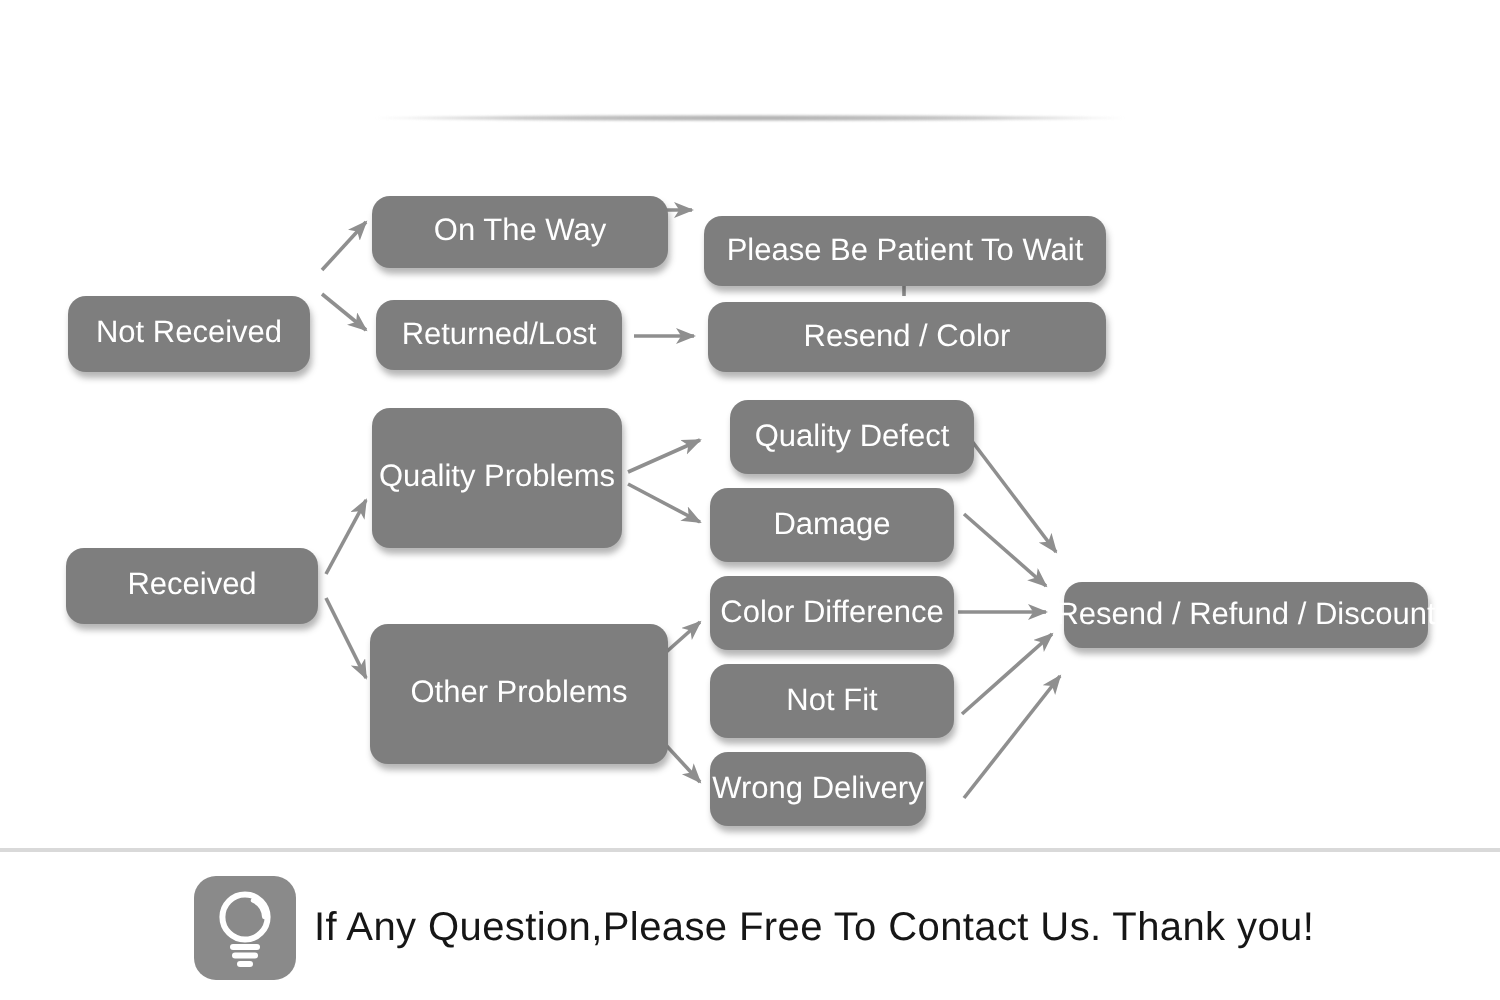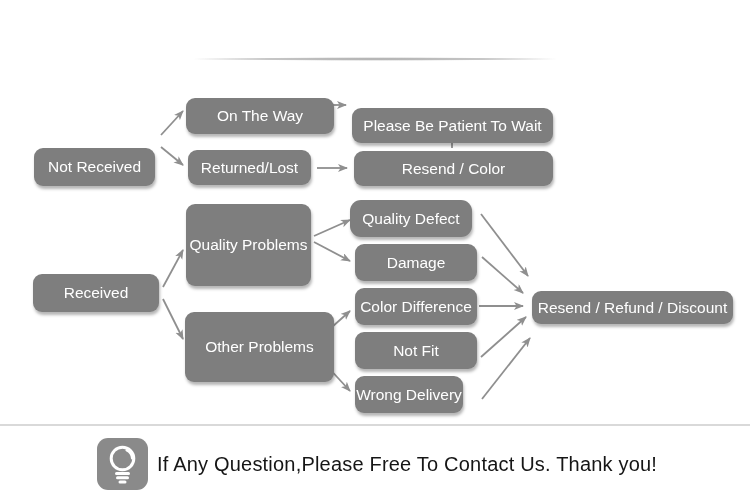--- a/index.html
+++ b/index.html
@@ -111,28 +111,28 @@
       </g>
   </svg>
 
   <div id="node-layer">
       <div class="node" style="left: 34px; top: 122px; width: 121px; height: 38px; margin-top: 26px;">Not Received</div>
       <div class="node" style="left: 186px; top: 87px; width: 148px; height: 36px; margin-top: 11px;">On The Way</div>
       <div class="node" style="left: 188px; top: 150px; width: 123px; height: 35px; text-align: right;">Returned/Lost</div>
       <div class="node" style="left: 352px; top: 108px; width: 201px; height: 35px;">Please Be Patient To Wait</div>
       <div class="node" style="left: 354px; top: 151px; width: 199px; height: 35px;">Resend / Color</div>
       <div class="node" style="left: 33px; top: 274px; width: 126px; height: 38px;">Received</div>
-      <div class="node" style="left: 186px; top: 204px; width: 125px; height: 82px;">Quality Problems</div>
+      <div class="node" style="left: 186px; top: 204px; width: 125px; height: 70px;">Quality Problems</div>
       <div class="node" style="left: 185px; top: 312px; width: 149px; height: 70px;">Other Problems</div>
-      <div class="node" style="left: 350px; top: 200px; width: 122px; height: 37px; border-radius: 11px;">Quality Defect</div>
+      <div class="node" style="left: 365px; top: 200px; width: 122px; height: 37px;">Quality Defect</div>
       <div class="node" style="left: 355px; top: 244px; width: 122px; height: 37px;">Damage</div>
       <div class="node" style="left: 355px; top: 288px; width: 122px; height: 37px;">Color Difference</div>
       <div class="node" style="left: 355px; top: 332px; width: 122px; height: 37px;">Not Fit</div>
       <div class="node" style="left: 355px; top: 376px; width: 108px; height: 37px;">Wrong Delivery</div>
-      <div class="node" style="left: 532px; top: 291px; width: 201px; height: 33px;">Resend / Refund / Discount</div>
+      <div class="node" style="left: 532px; top: 291px; width: 182px; height: 33px;">Resend / Refund / Discount</div>
     </div>
 
   <div class="footer-divider"></div>
 
   <div class="footer">
     <svg class="bulb-icon" width="51" height="52" viewBox="0 0 51 52">
       <rect x="0" y="0" width="51" height="52" rx="11" fill="#8a8a8a"></rect>
       <circle cx="25.5" cy="20.5" r="11.3" fill="none" stroke="#ffffff" stroke-width="3"></circle>
       <path d="M29.5,12.2 a9.6,9.6 0 0 1 5.6,8.3" stroke="#ffffff" stroke-width="2.2" fill="none" stroke-linecap="round"></path>
       <line x1="19.5" y1="35.5" x2="31.5" y2="35.5" stroke="#ffffff" stroke-width="3" stroke-linecap="round"></line>

